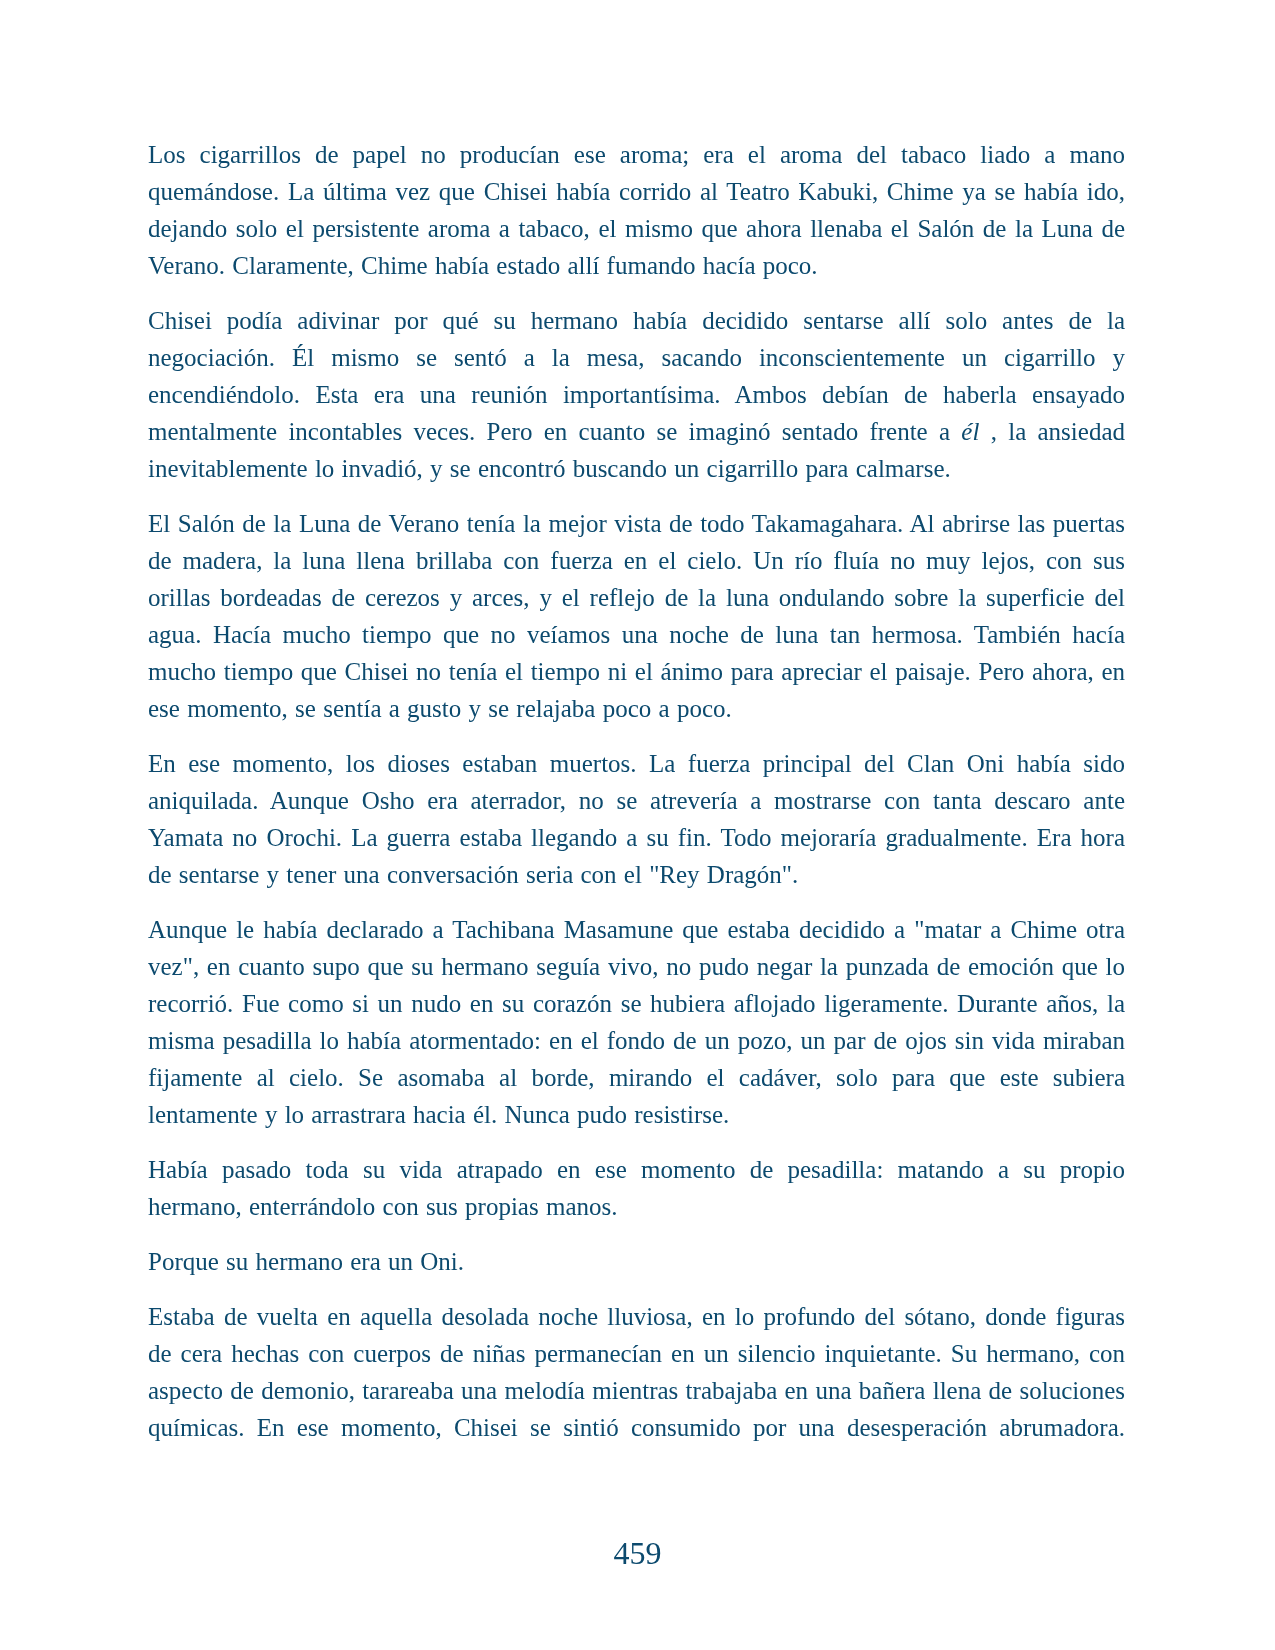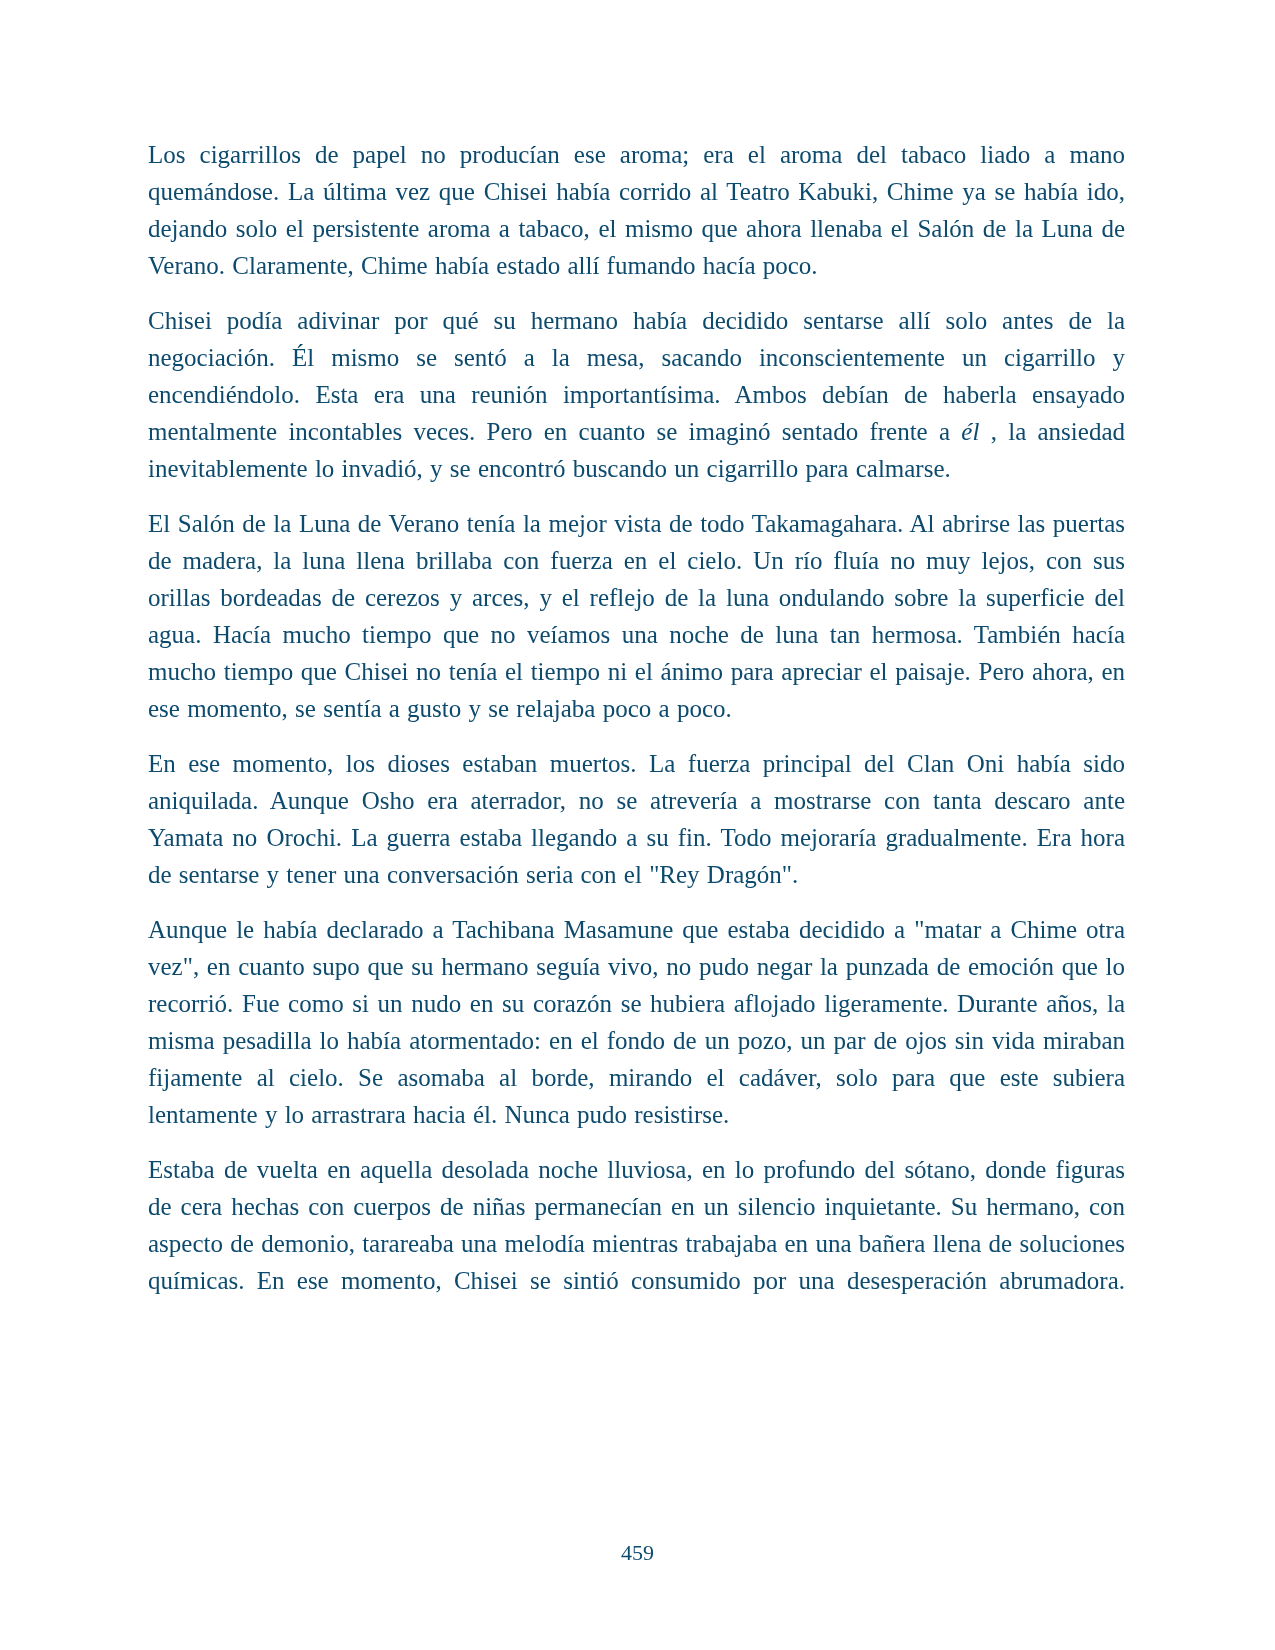--- a/index.html
+++ b/index.html
@@ -36,32 +36,34 @@
   p.para em {
   }
   .page-footer {
     position: absolute;
     top: 1538px;
     left: 0;
     width: 100%;
     text-align: center;
   }
   .page-number {
-    font-size: 22px;
+    font-size: 32px;
     line-height: 30px;
   }
 </style>
 </head>
 <body>
 
 <main class="page">
   <section class="text-body" id="paragraphs">
       <p class="para"><span>Los cigarrillos de papel no producían ese aroma; era el aroma del tabaco liado a mano quemándose. La última vez que Chisei había corrido al Teatro Kabuki, Chime ya se había ido, dejando solo el persistente aroma a tabaco, el mismo que ahora llenaba el Salón de la Luna de Verano. Claramente, Chime había estado allí fumando hacía poco.</span></p>
       <p class="para"><span>Chisei podía adivinar por qué su hermano había decidido sentarse allí solo antes de la negociación. Él mismo se sentó a la mesa, sacando inconscientemente un cigarrillo y encendiéndolo. Esta era una reunión importantísima. Ambos debían de haberla ensayado mentalmente incontables veces. Pero en cuanto se imaginó sentado frente a </span><em>él</em><span> , la ansiedad inevitablemente lo invadió, y se encontró buscando un cigarrillo para calmarse.</span></p>
       <p class="para"><span>El Salón de la Luna de Verano tenía la mejor vista de todo Takamagahara. Al abrirse las puertas de madera, la luna llena brillaba con fuerza en el cielo. Un río fluía no muy lejos, con sus orillas bordeadas de cerezos y arces, y el reflejo de la luna ondulando sobre la superficie del agua. Hacía mucho tiempo que no veíamos una noche de luna tan hermosa. También hacía mucho tiempo que Chisei no tenía el tiempo ni el ánimo para apreciar el paisaje. Pero ahora, en ese momento, se sentía a gusto y se relajaba poco a poco.</span></p>
       <p class="para"><span>En ese momento, los dioses estaban muertos. La fuerza principal del Clan Oni había sido aniquilada. Aunque Osho era aterrador, no se atrevería a mostrarse con tanta descaro ante Yamata no Orochi. La guerra estaba llegando a su fin. Todo mejoraría gradualmente. Era hora de sentarse y tener una conversación seria con el "Rey Dragón".</span></p>
       <p class="para"><span>Aunque le había declarado a Tachibana Masamune que estaba decidido a "matar a Chime otra vez", en cuanto supo que su hermano seguía vivo, no pudo negar la punzada de emoción que lo recorrió. Fue como si un nudo en su corazón se hubiera aflojado ligeramente. Durante años, la misma pesadilla lo había atormentado: en el fondo de un pozo, un par de ojos sin vida miraban fijamente al cielo. Se asomaba al borde, mirando el cadáver, solo para que este subiera lentamente y lo arrastrara hacia él. Nunca pudo resistirse.</span></p>
+      <p class="para"><span>Había pasado toda su vida atrapado en ese momento de pesadilla: matando a su propio hermano, enterrándolo con sus propias manos.</span></p>
+      <p class="para"><span>Porque su hermano era un Oni.</span></p>
       <p class="para justify-last"><span>Estaba de vuelta en aquella desolada noche lluviosa, en lo profundo del sótano, donde figuras de cera hechas con cuerpos de niñas permanecían en un silencio inquietante. Su hermano, con aspecto de demonio, tarareaba una melodía mientras trabajaba en una bañera llena de soluciones químicas. En ese momento, Chisei se sintió consumido por una desesperación abrumadora.</span></p>
     </section>
   <footer class="page-footer">
     <span class="page-number">459</span>
   </footer>
 </main>
 
 </body></html>

